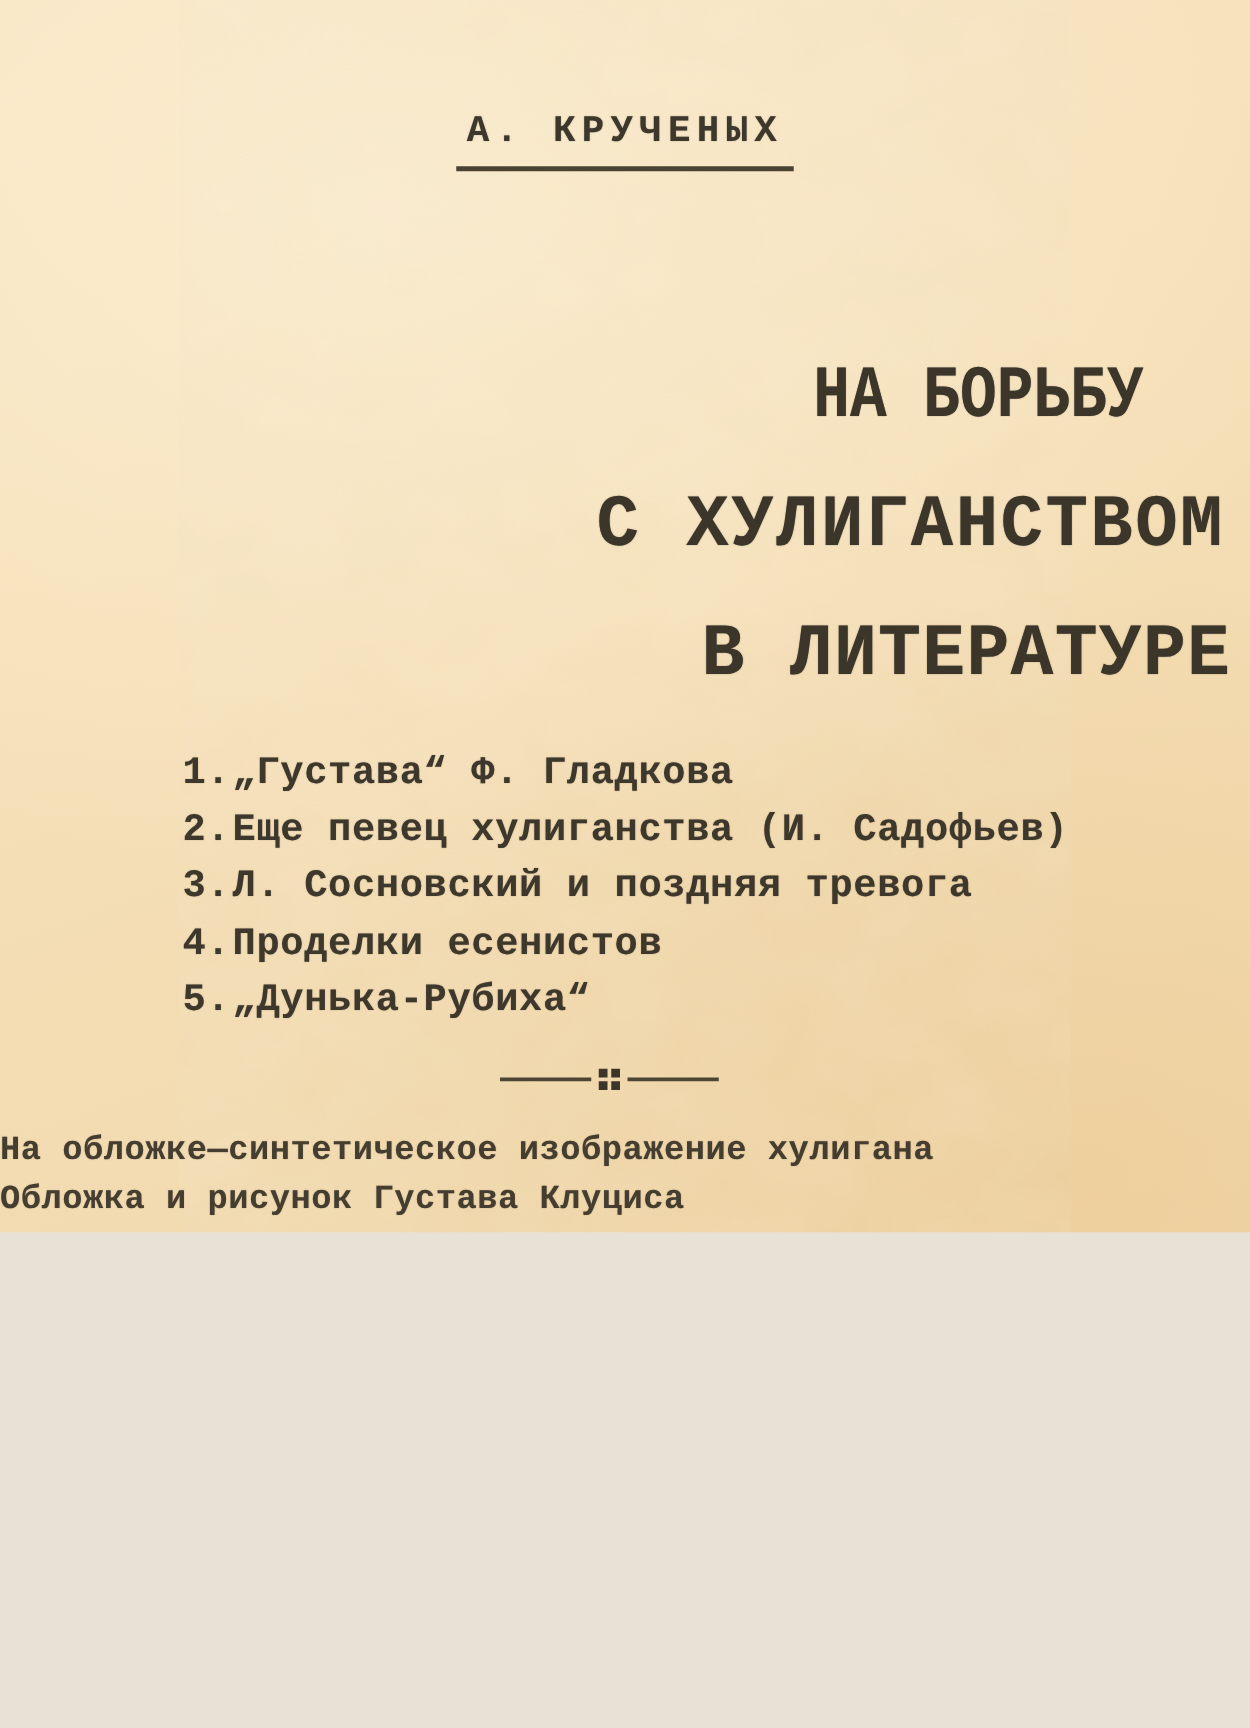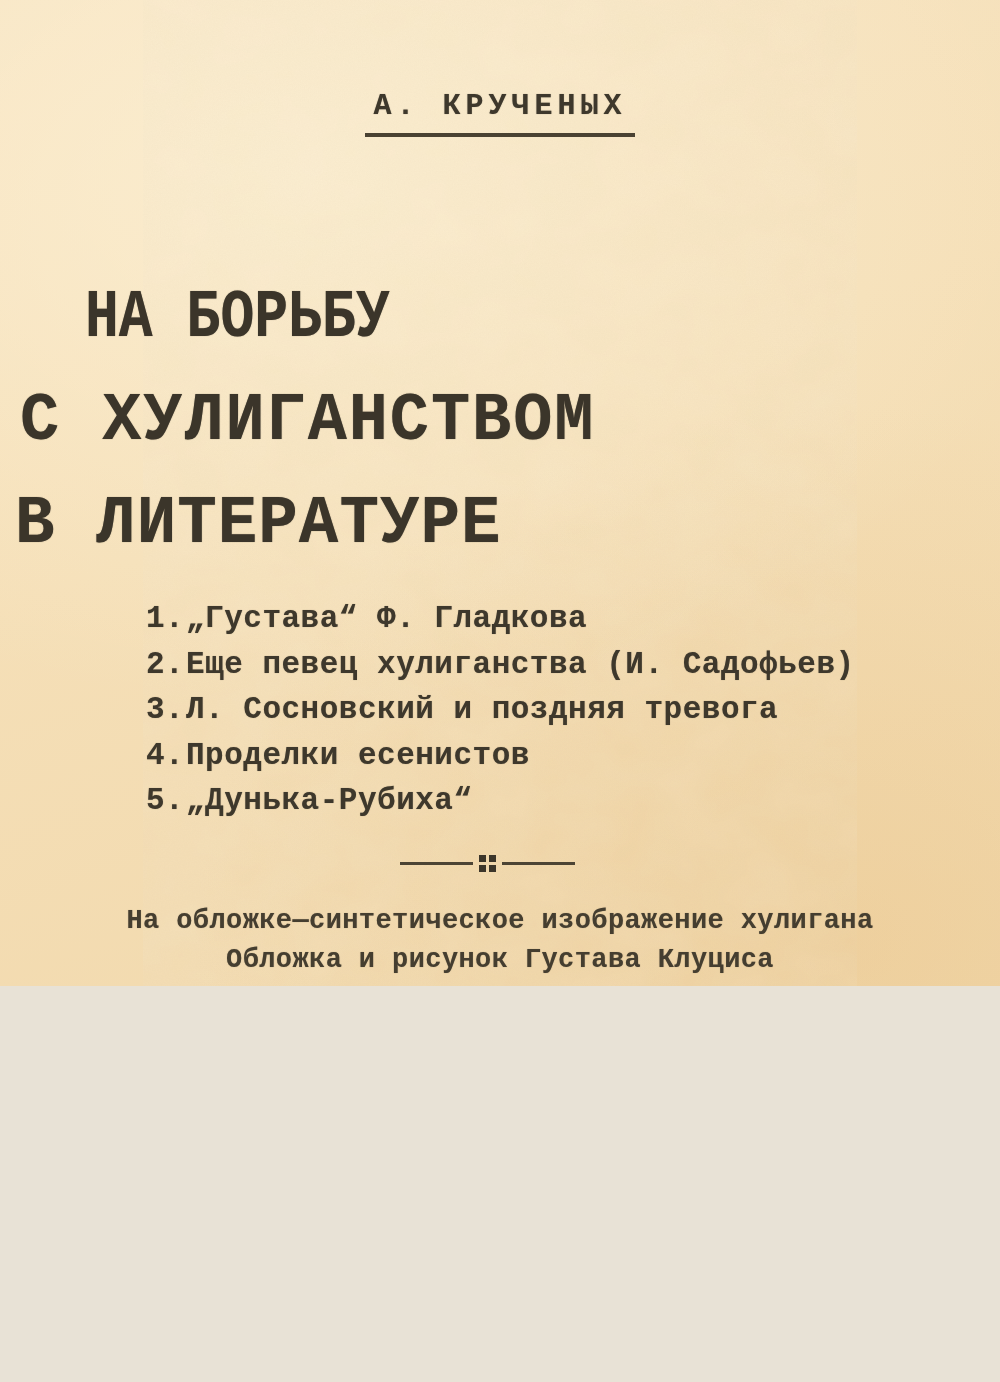--- a/index.html
+++ b/index.html
@@ -15,22 +15,22 @@
   .texture{position:absolute;inset:0;width:100%;height:100%;pointer-events:none;}
 
   .author-wrap{position:absolute;top:88px;left:0;width:100%;text-align:center;}
   .author{
     display:inline-block;font-size:30px;line-height:36px;letter-spacing:5px;
     padding:0 8px 9px 8px;border-bottom:4px solid #4a4232;color:#3e382c;
     text-shadow:0 0 1px rgba(62,56,44,.5);
   }
 
   .title{
-    position:absolute;top:266px;left:0;width:100%;text-align:left;
-    font-size:68px;line-height:103px;color:#3b352a;
+    position:absolute;top:266px;left:0;width:100%;text-align:right;
+    font-size:59px;line-height:103px;color:#3b352a;
     text-shadow:0 0 1px rgba(59,53,42,.6);
   }
   .title .tline{display:block;}
   .tline-1{transform:scaleX(.83);}
   .tline-2{transform:scaleX(.96);letter-spacing:2px;}
   .tline-3{transform:scaleX(.97);letter-spacing:1px;}
 
   .contents{
     position:absolute;top:596px;left:146px;margin:0;padding:0;list-style:none;
     font-size:31px;line-height:45.5px;letter-spacing:.5px;color:#3e382c;
@@ -45,21 +45,21 @@
     transform:translateX(-13px);
   }
   .divider .dline{height:3px;width:73px;background:#4c4434;}
   .squares{display:grid;grid-template-columns:7px 7px;grid-auto-rows:7px;gap:3px;}
   .squares i{display:block;background:#3c362a;}
   .divider-1{top:855px;}
   .divider-2{top:1010px;}
   .divider-2 .dline{height:2px;background:#5a523f;}
 
   .note{
-    position:absolute;top:902px;left:0;width:100%;text-align:center;
+    position:absolute;top:902px;left:0;width:100%;
     font-size:27px;line-height:39px;letter-spacing:.4px;color:#453e30;
     text-shadow:0 0 1px rgba(69,62,48,.4);
   }
   .note .nline{display:block;}
 
   .product{
     position:absolute;top:1093px;left:0;width:100%;text-align:center;
     font-size:37px;line-height:44px;letter-spacing:2px;word-spacing:10px;color:#3b352a;
     text-shadow:0 0 1px rgba(59,53,42,.55);
   }

